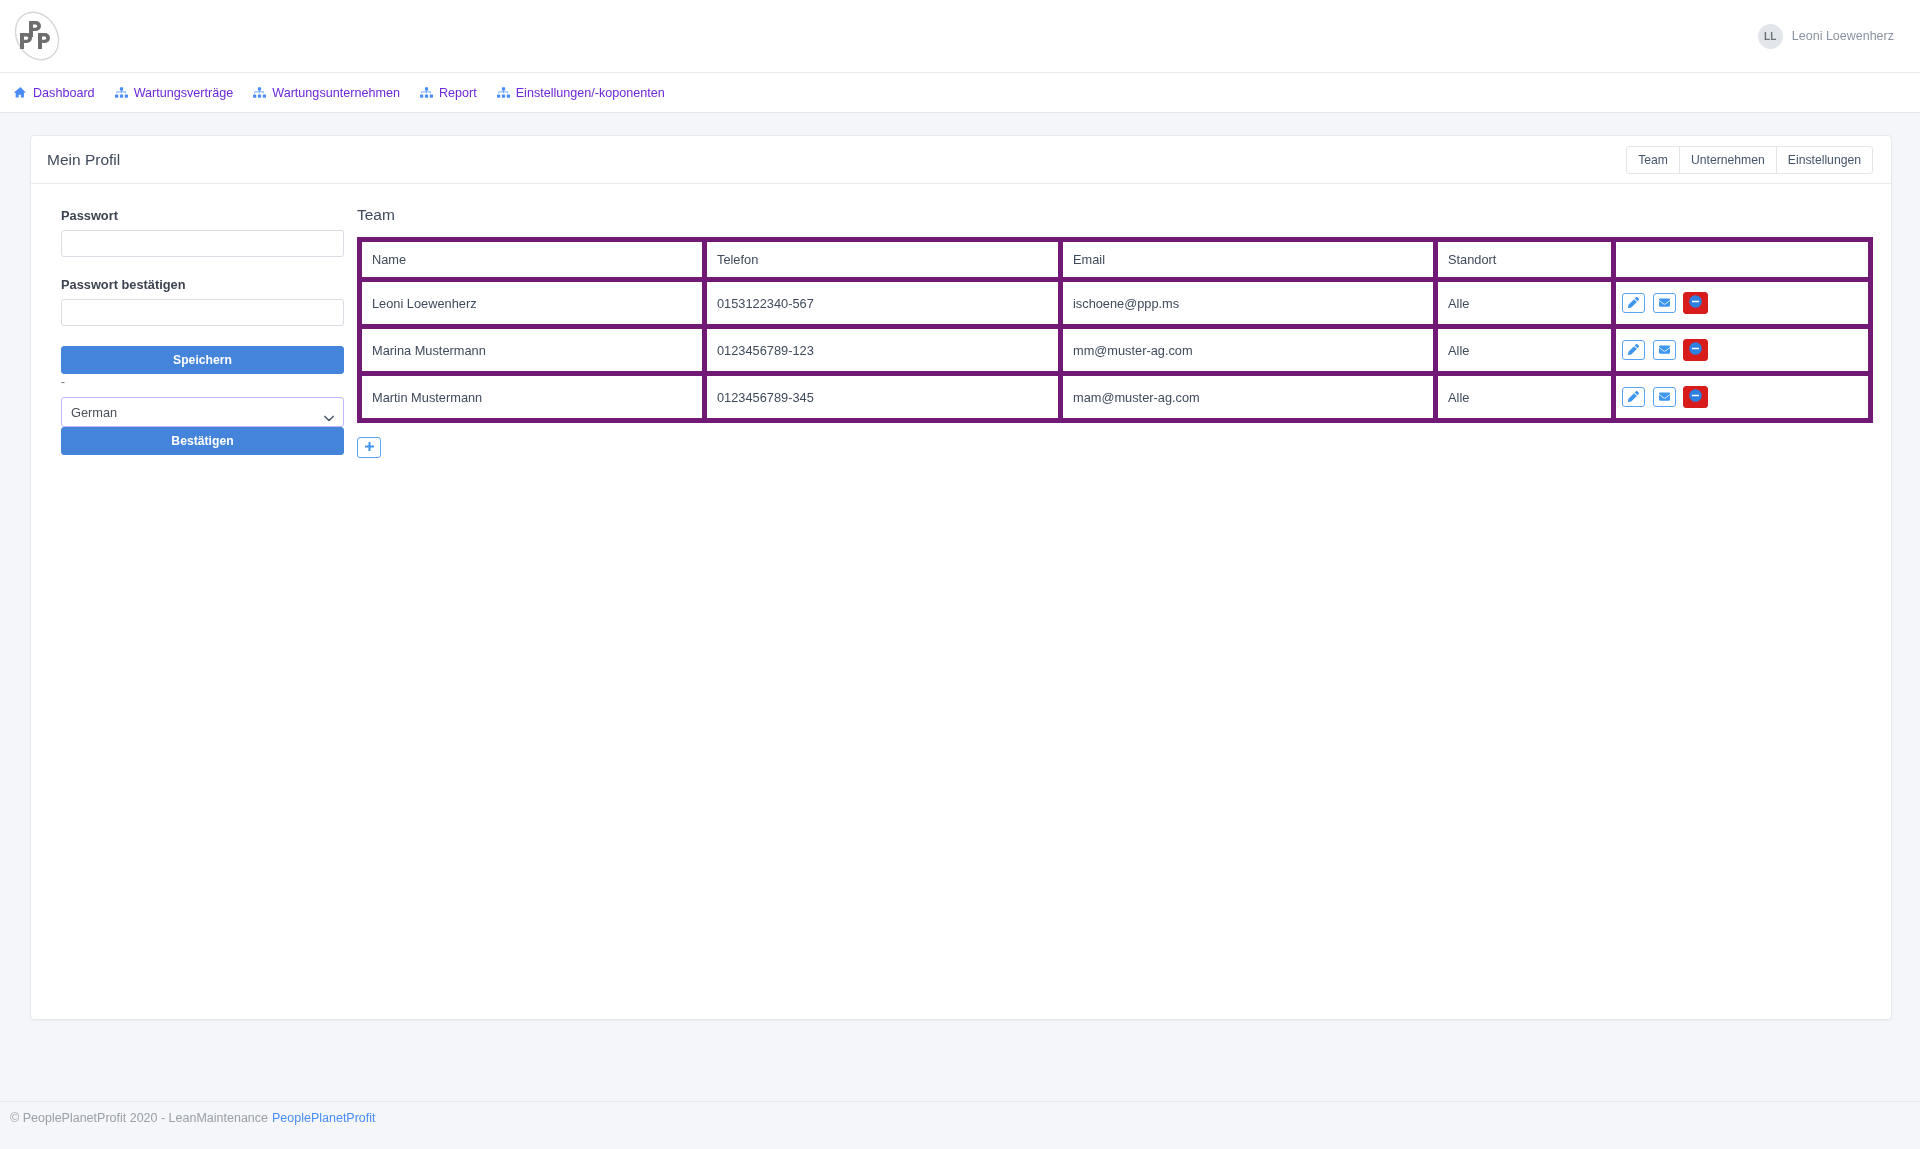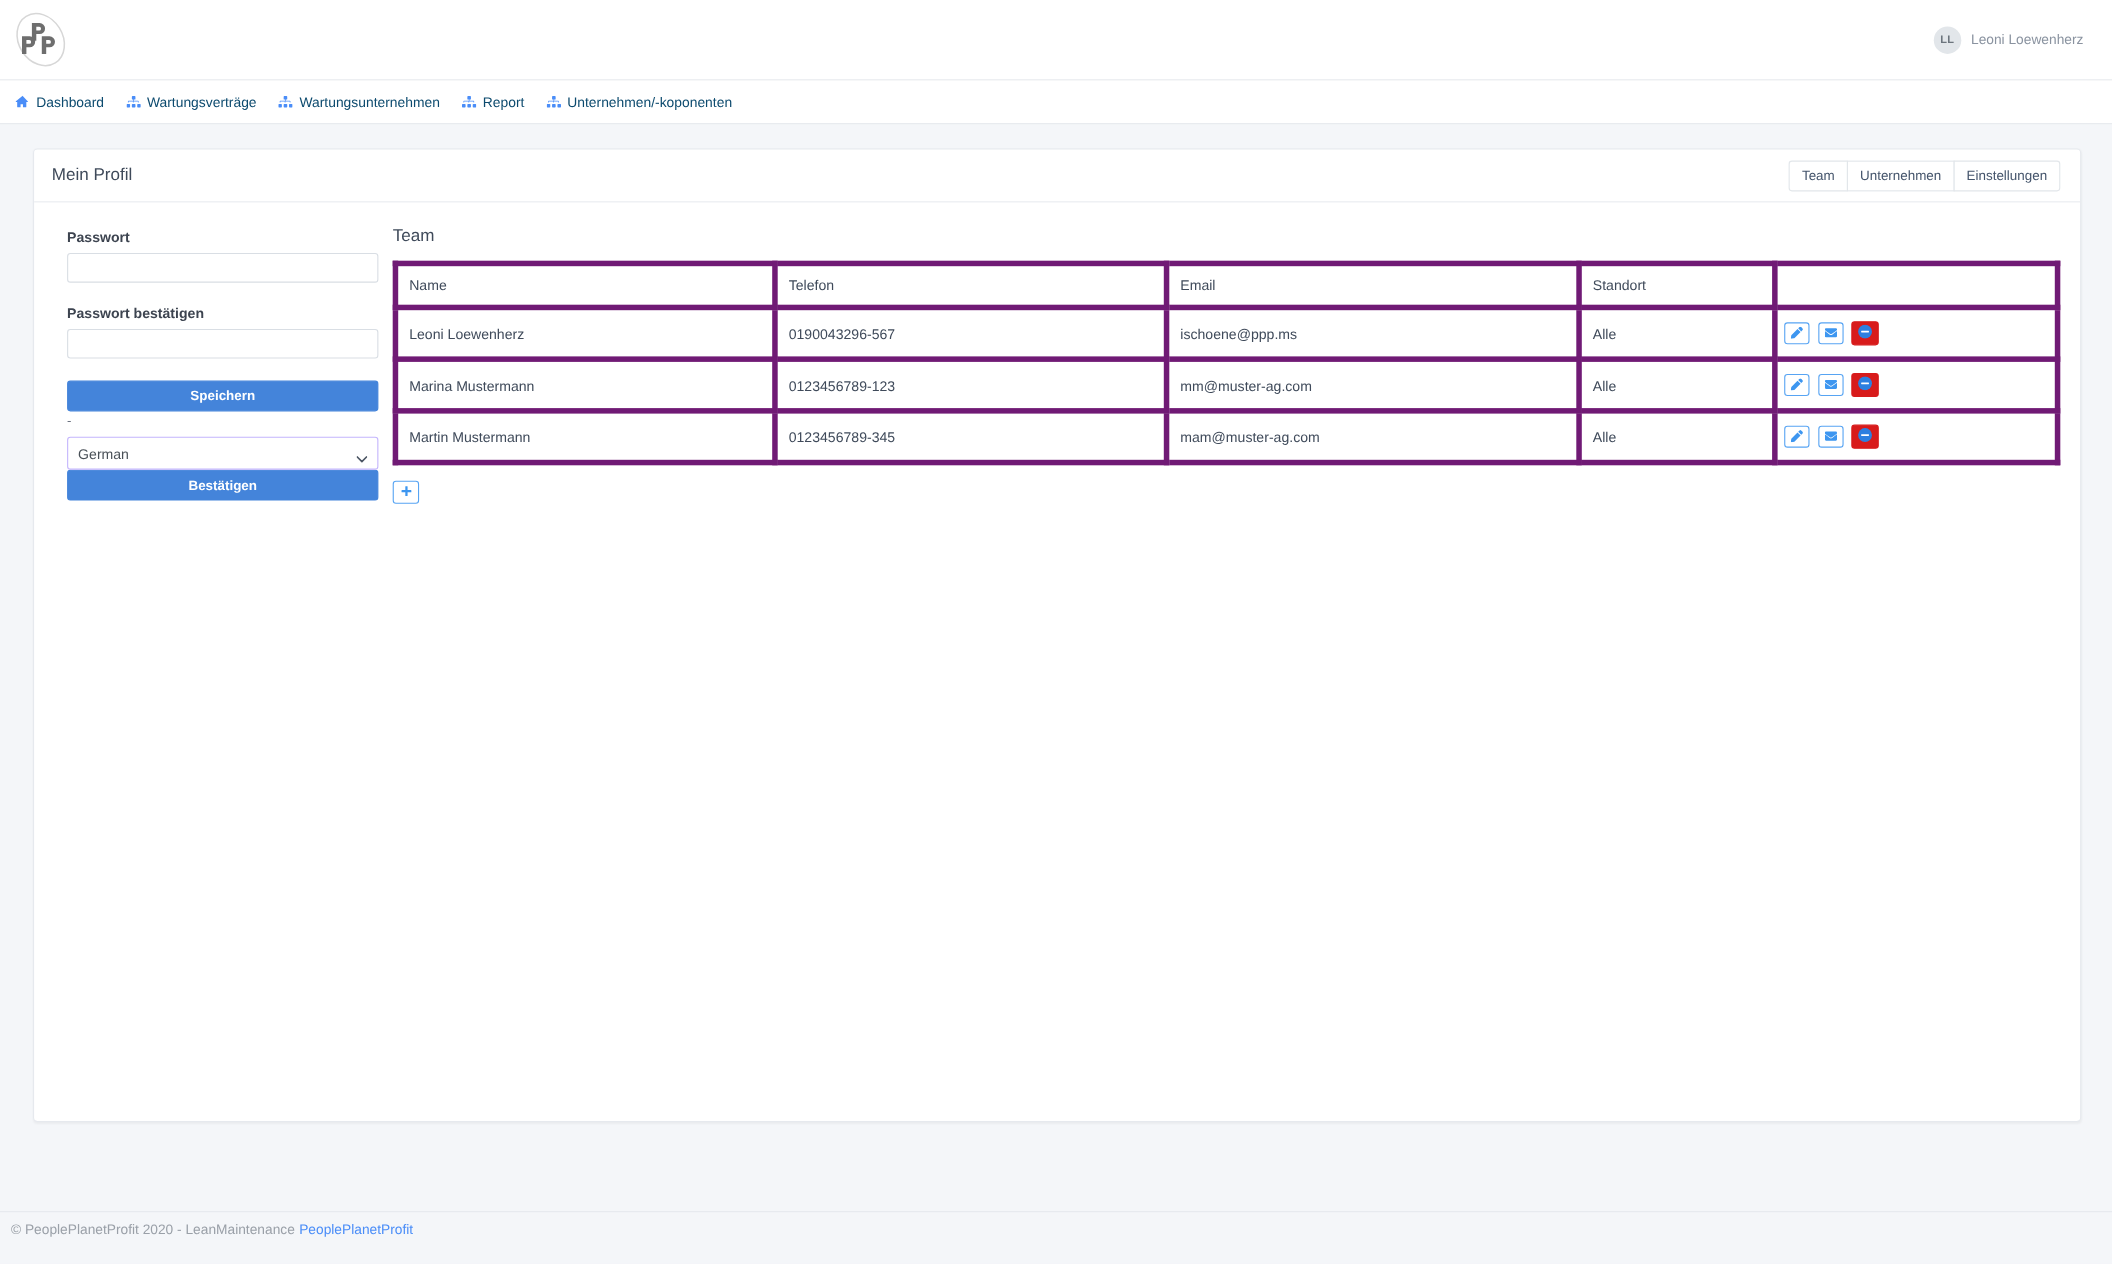--- a/index.html
+++ b/index.html
@@ -42,21 +42,21 @@
   .navbar {
     height: 40px;
     background: #ffffff;
     border-bottom: 1px solid #e3e6eb;
     display: flex; align-items: center;
     padding-left: 8px;
     gap: 0;
   }
   .nav-item {
     display: inline-flex; align-items: center; gap: 6px;
-    color: #0c4a6e;
+    color: #6d28d9;
     font-size: 12.6px;
     padding: 6px 14px 6px 6px;
     text-decoration: none;
     white-space: nowrap;
   }
   .nav-item .ico { display:inline-flex; width: 13px; height: 13px; }
   .nav-item .ico svg { width: 100%; height: 100%; fill: #4a8df8; }
 
   
   .page { padding: 22px 28px 0 30px; }
@@ -259,21 +259,21 @@
     </span>
     <span>Report</span>
   </a>
 
   <a class="nav-item" href="#">
     <span class="ico">
       <svg viewBox="0 0 640 512">
           <path d="M128 352H32a32 32 0 0 0-32 32v96a32 32 0 0 0 32 32h96a32 32 0 0 0 32-32v-96a32 32 0 0 0-32-32zm240 0h-96a32 32 0 0 0-32 32v96a32 32 0 0 0 32 32h96a32 32 0 0 0 32-32v-96a32 32 0 0 0-32-32zm240 0h-96a32 32 0 0 0-32 32v96a32 32 0 0 0 32 32h96a32 32 0 0 0 32-32v-96a32 32 0 0 0-32-32zM272 0h96a32 32 0 0 1 32 32v96a32 32 0 0 1-32 32h-96a32 32 0 0 1-32-32V32a32 32 0 0 1 32-32zM96 288v-48h192v48h32v-48h192v48h32v-56a24 24 0 0 0-24-24H336v-48h-32v48H88a24 24 0 0 0-24 24v56h32z"></path>
         </svg>
     </span>
-    <span>Unternehmen/-koponenten</span>
+    <span>Einstellungen/-koponenten</span>
   </a>
 </div>
 
 <div class="page">
   <div class="card">
 
     <div class="card-header">
       <div class="card-title">Mein Profil</div>
       <div class="btn-group">
         <button class="tab-btn">Team</button>
@@ -326,21 +326,21 @@
               <th class="col-phone">Telefon</th>
               <th class="col-email">Email</th>
               <th class="col-loc">Standort</th>
               <th class="col-act"></th>
             </tr>
           </thead>
           <tbody>
 
             <tr>
               <td>Leoni Loewenherz</td>
-              <td>0190043296-567</td>
+              <td>0153122340-567</td>
               <td>ischoene@ppp.ms</td>
               <td>Alle</td>
               <td class="act-cell">
                 <button class="act-btn">
                   <span>
                     <svg viewBox="0 0 512 512">
                         <path d="M497.9 74.2 437.8 14a48 48 0 0 0-67.9 0l-56.7 56.7 128 128 56.7-56.7a48 48 0 0 0 0-67.8zM284.2 99.8 21.6 362.4.4 485.3a24 24 0 0 0 27.8 27.8l122.9-21.3 262.6-262.6-129.5-129.4z"></path>
                       </svg>
                   </span>
                 </button>

